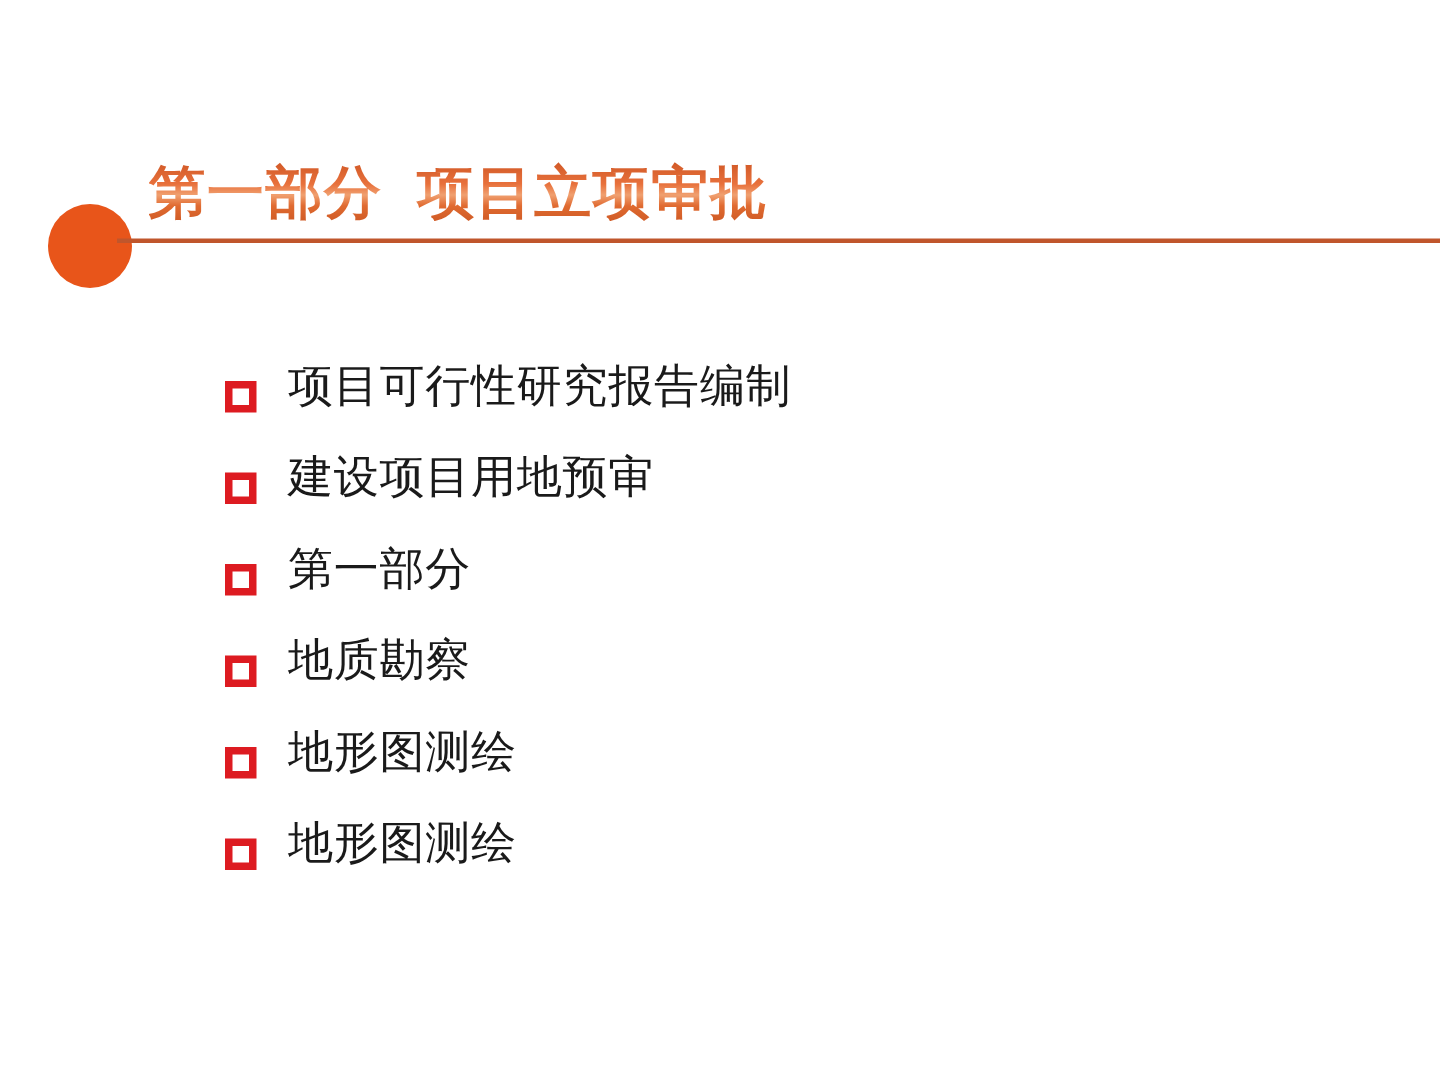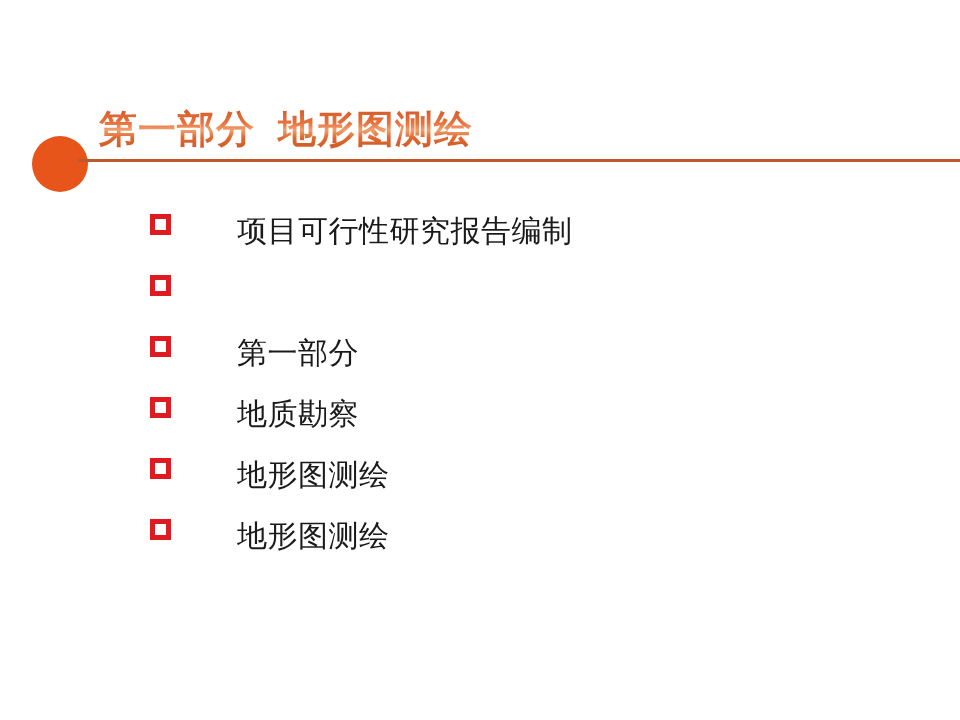--- a/index.html
+++ b/index.html
@@ -73,22 +73,21 @@
     width: 760px;
     list-style: none;
     margin: 0;
     padding: 0;
   }
 
   .list-item {
     position: relative;
     height: 61px;
     display: flex;
-    align-items: flex-start;
-    gap: 45px;
+    align-items: flex-end;
   }
 
   .item-marker {
     flex: 0 0 auto;
     width: 21px;
     height: 21px;
     box-sizing: border-box;
     border: 5px solid #dd1b21;
     background: #ffffff;
   }
@@ -104,30 +103,31 @@
   }
 </style>
 </head>
 <body>
 
 <div class="slide">
 
   <div class="header">
     <div class="header-bullet-circle"></div>
     <div class="header-rule"></div>
-    <div class="header-title">第一部分  地形图测绘</div>
+    <div class="header-title">第一部分  项目立项审批</div>
   </div>
 
   <ul class="content-list">
     <li class="list-item">
       <span class="item-marker"></span>
       <span class="item-label">项目可行性研究报告编制</span>
     </li>
     <li class="list-item">
       <span class="item-marker"></span>
+      <span class="item-label">建设项目用地预审</span>
     </li>
     <li class="list-item">
       <span class="item-marker"></span>
       <span class="item-label">第一部分</span>
     </li>
     <li class="list-item">
       <span class="item-marker"></span>
       <span class="item-label">地质勘察</span>
     </li>
     <li class="list-item">

